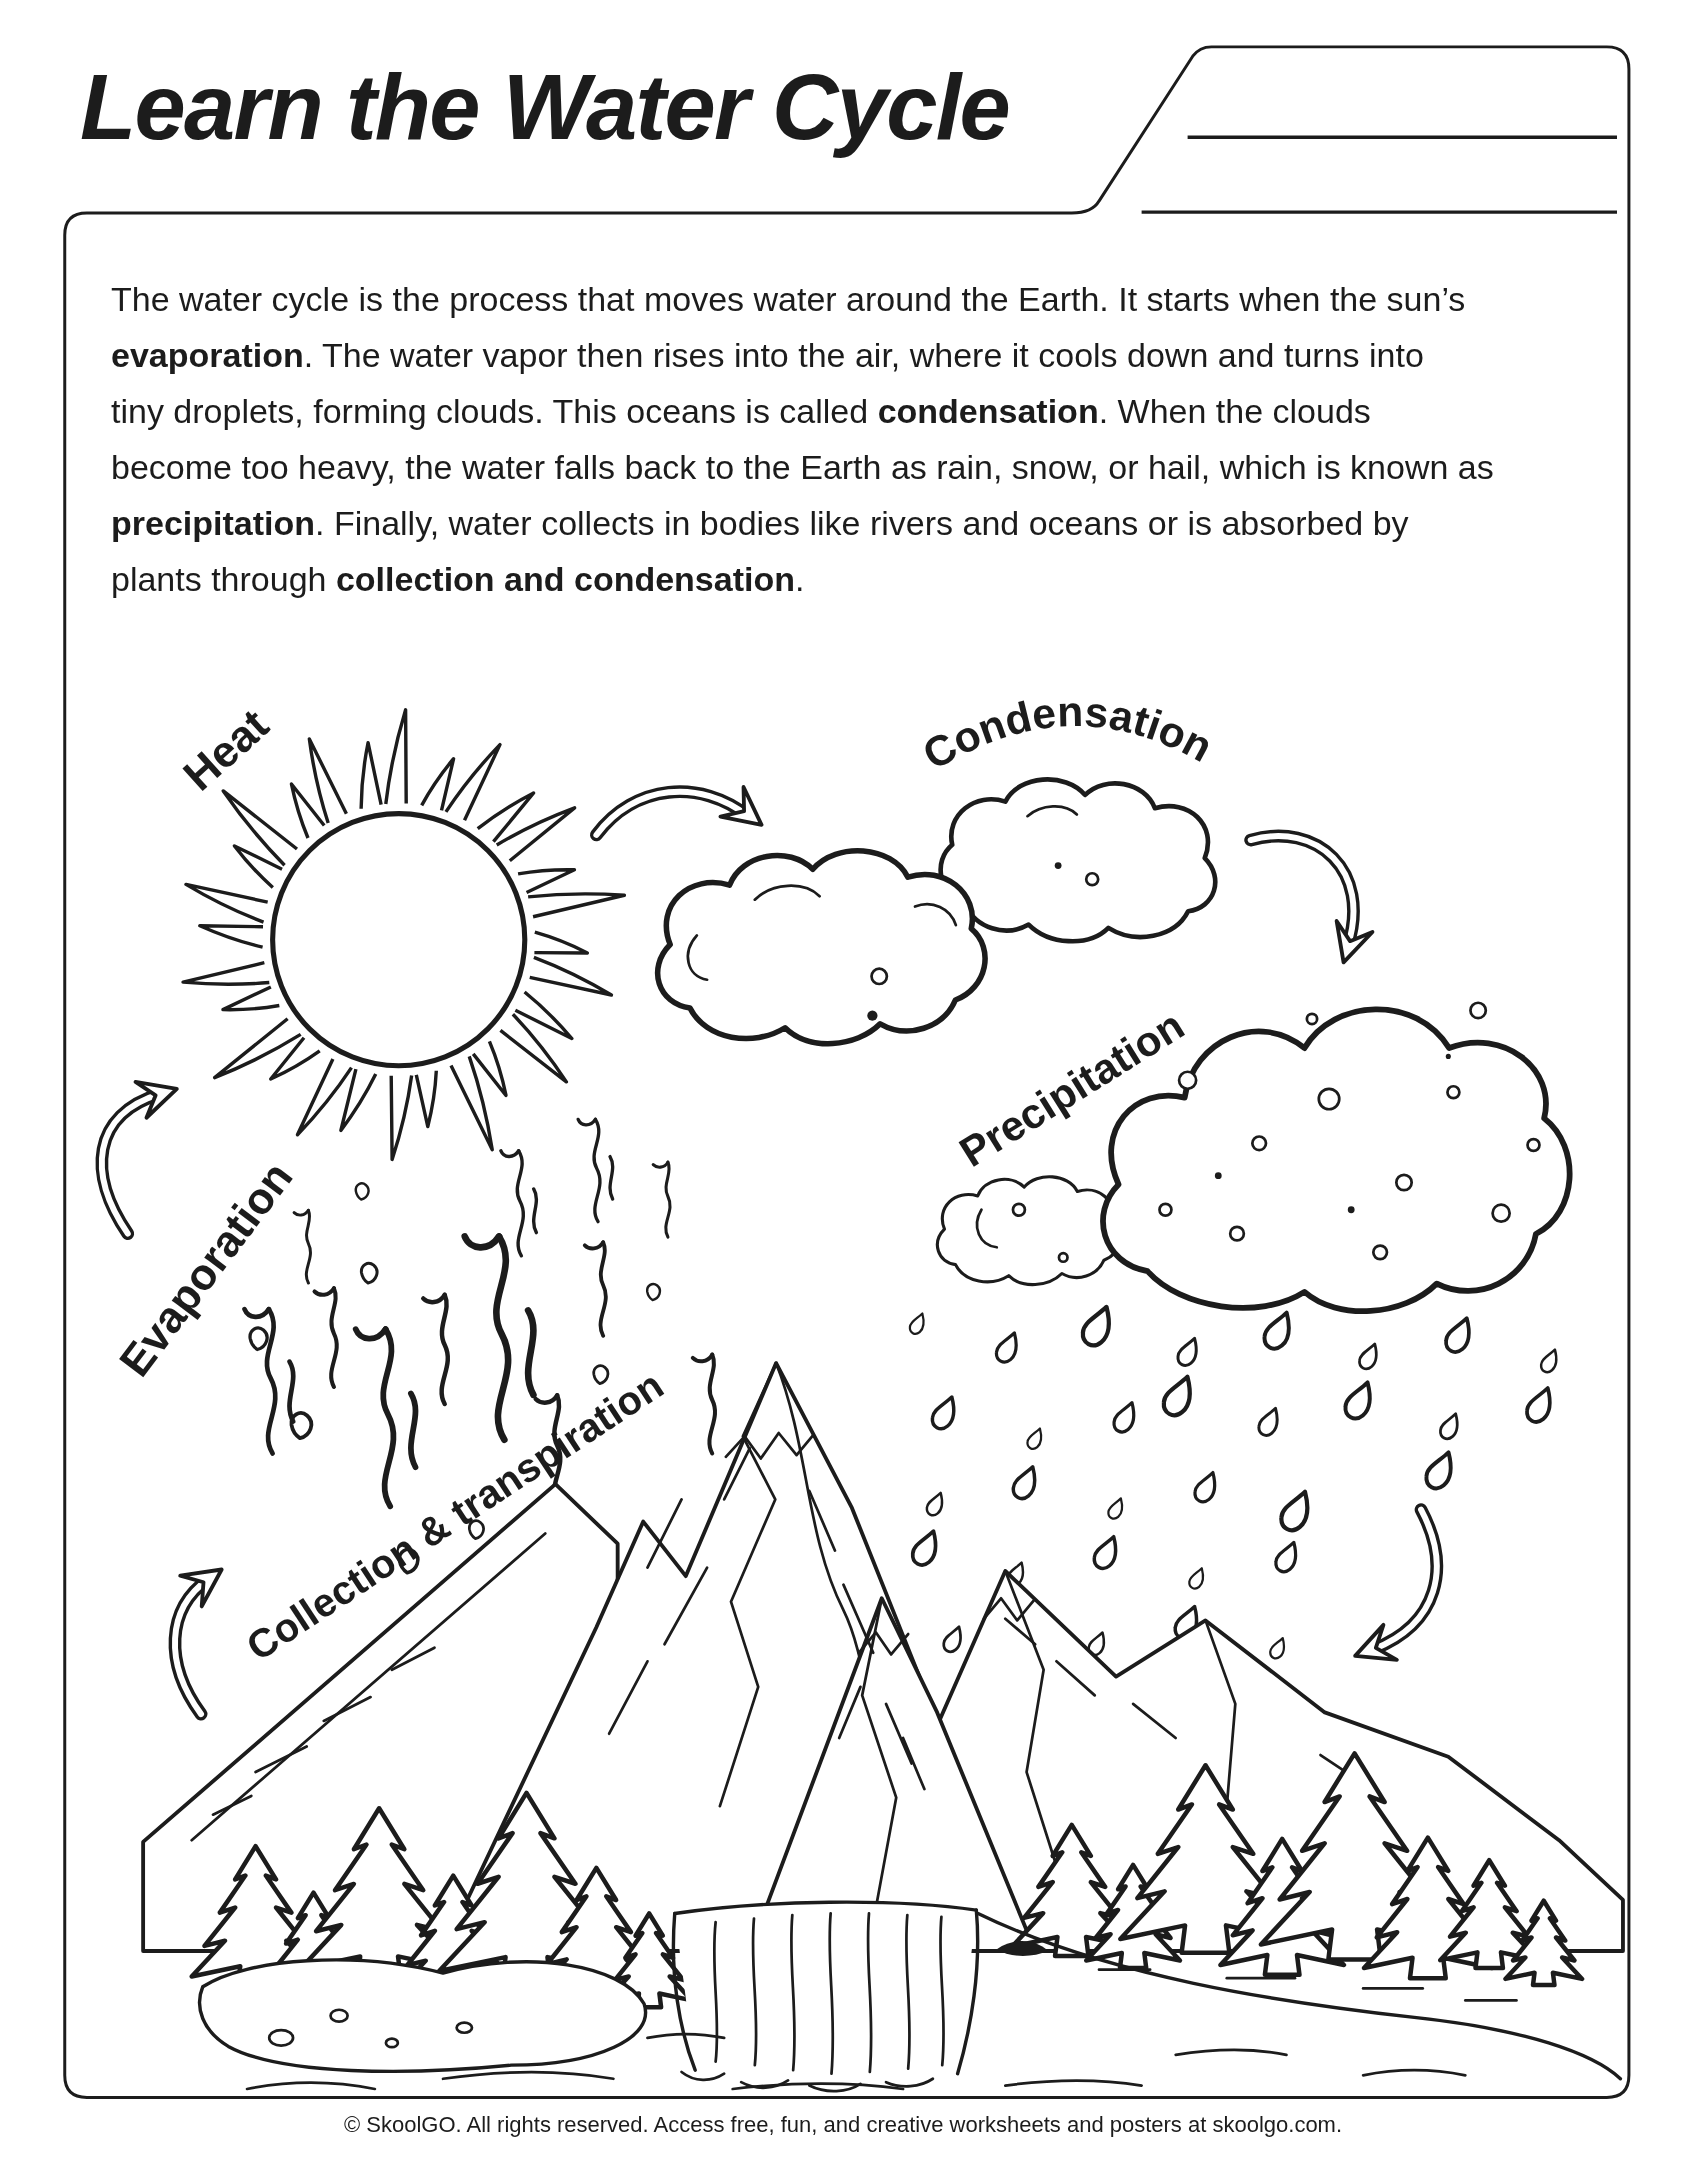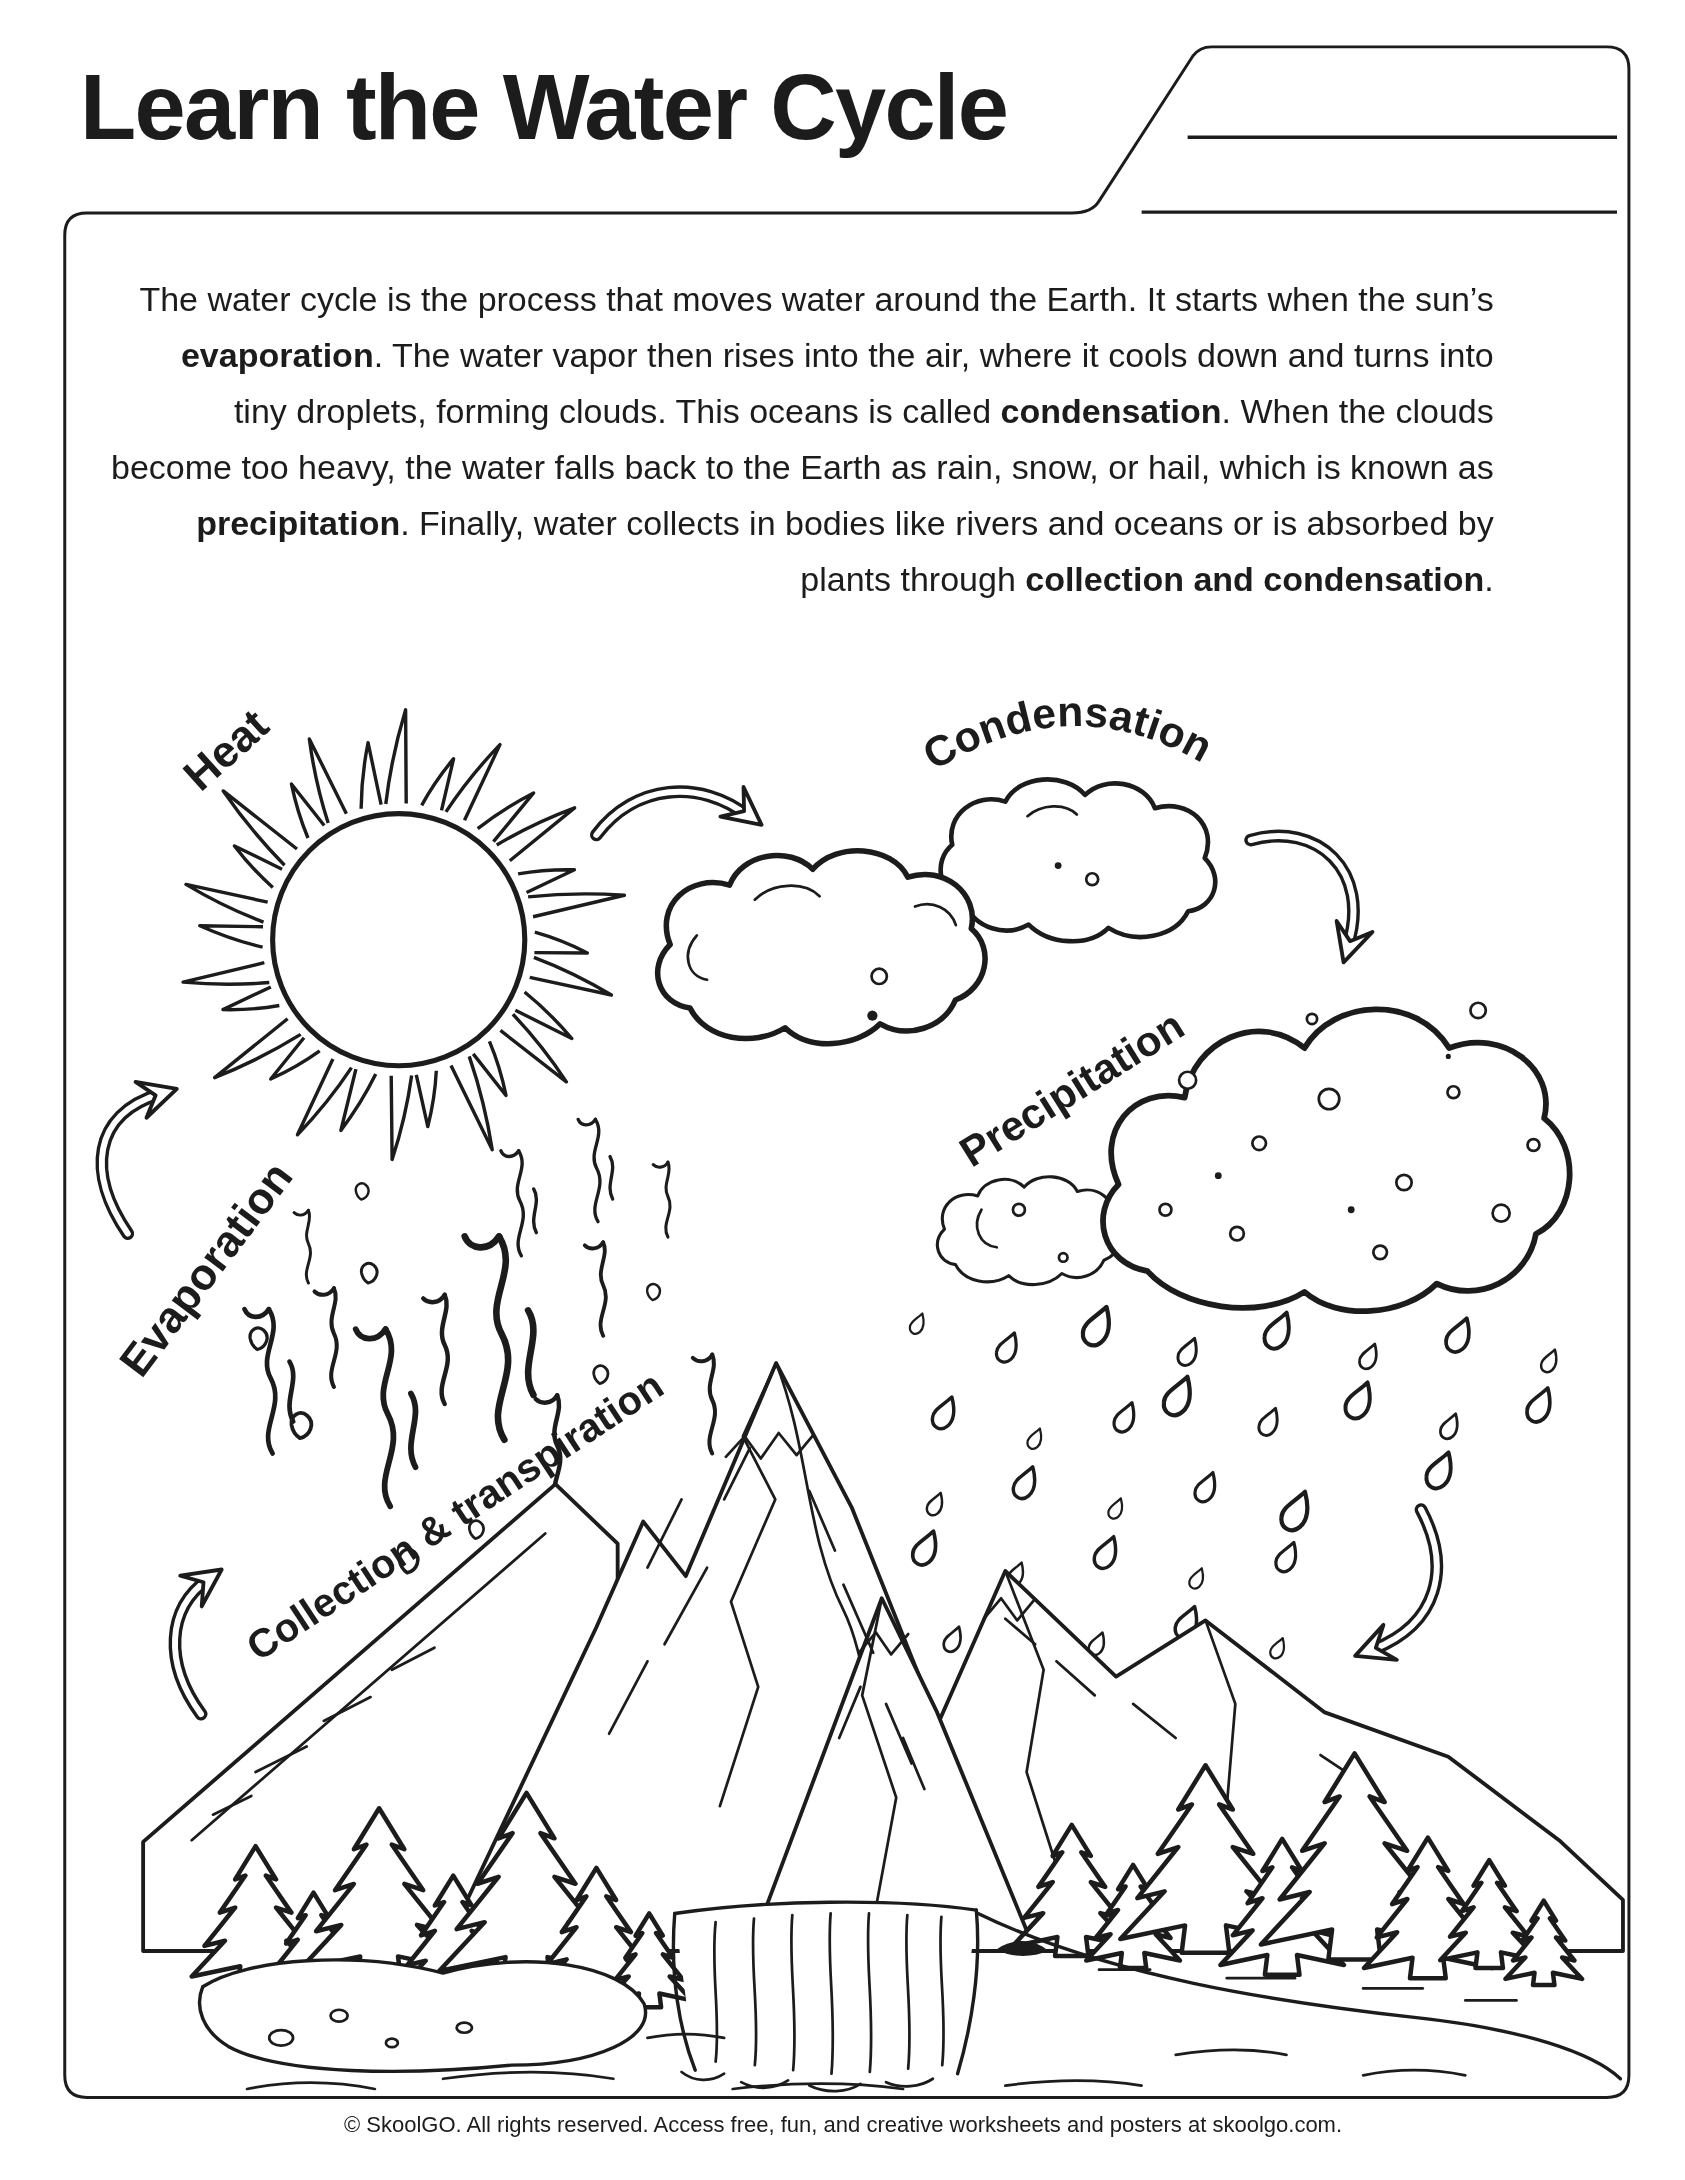--- a/index.html
+++ b/index.html
@@ -4,24 +4,24 @@
 <style>
   html,body{margin:0;padding:0;background:#888;}
   #page{
     position:relative;width:1686px;height:2181px;background:#ffffff;
     font-family:"Liberation Sans",sans-serif;color:#1c1c1c;overflow:hidden;
   }
   #illus{position:absolute;left:0;top:0;width:1686px;height:2181px;}
   
   #title{
     position:absolute;left:80px;top:55px;font-size:92px;font-weight:bold;
-    letter-spacing:-1.7px;line-height:1.15;white-space:nowrap;
+    letter-spacing:-1.7px;line-height:1.15;white-space:nowrap;font-style:italic;
   }
   #intro{position:absolute;left:111px;top:271px;font-size:34px;line-height:56px;}
-  #intro .iline{white-space:nowrap;text-align:right;}
+  #intro .iline{white-space:nowrap;}
   #intro .b{font-weight:bold;}
   .lbl{
     position:absolute;font-weight:bold;white-space:nowrap;color:#1c1c1c;
   }
   #lbl-heat   {left:226px; top:750px; font-size:44px;transform:translate(-50%,-50%) rotate(-42deg);}
   #lbl-precip {left:1072px;top:1089px;font-size:42px;transform:translate(-50%,-50%) rotate(-32deg);}
   #lbl-evap   {left:206px; top:1269px;font-size:44px;transform:translate(-50%,-50%) rotate(-53deg);}
   #lbl-coll   {left:455px; top:1516px;font-size:40px;transform:translate(-50%,-50%) rotate(-33.5deg);}
   #footer{
     position:absolute;left:0;top:2112px;width:100%;text-align:center;font-size:22px;

